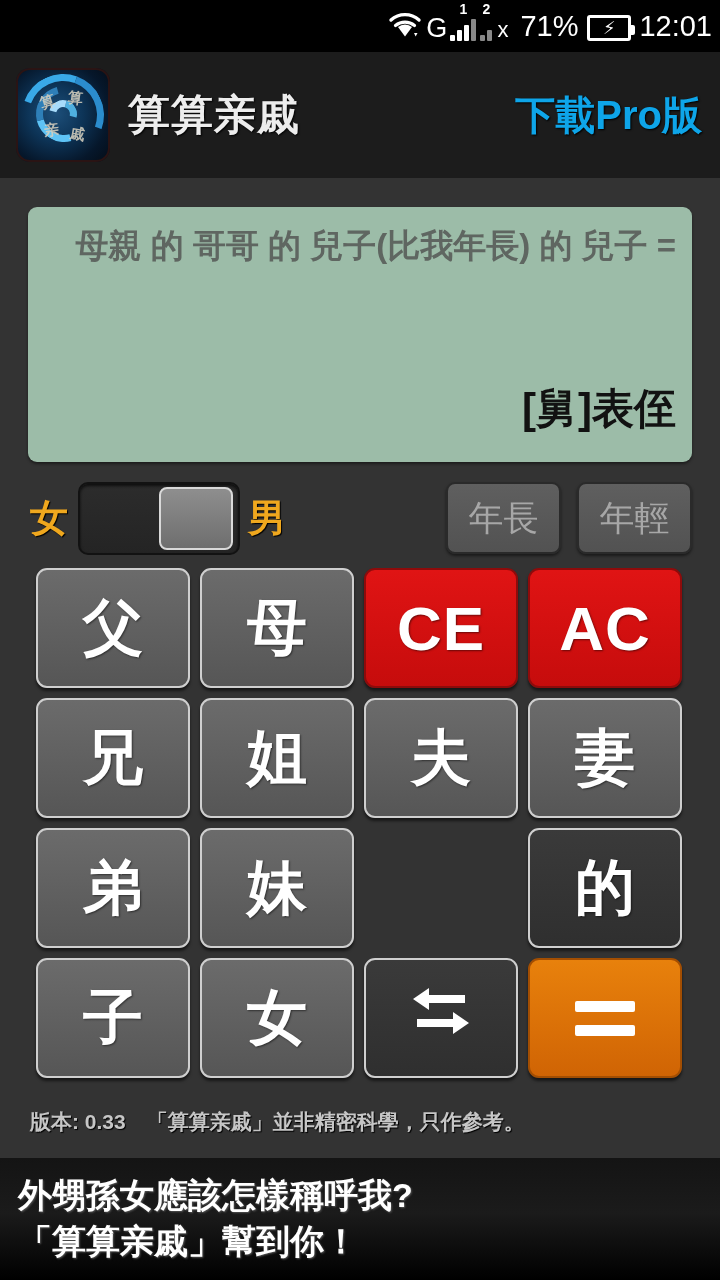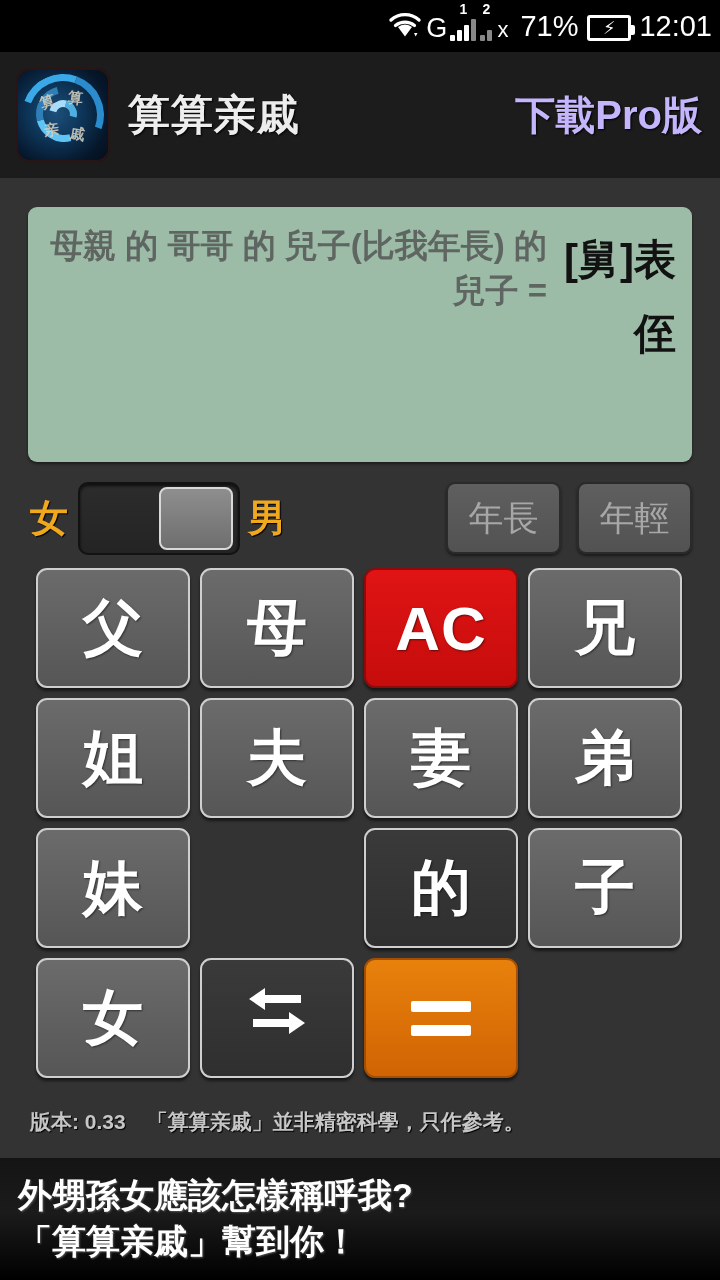--- a/index.html
+++ b/index.html
@@ -96,37 +96,37 @@
   #app-icon .g1 { position: absolute; left: 24px; top: 26px; transform: rotate(-18deg); }
   #app-icon .g2 { position: absolute; left: 52px; top: 22px; transform: rotate(6deg); }
   #app-icon .g3 { position: absolute; left: 28px; top: 54px; transform: rotate(-8deg); }
   #app-icon .g4 { position: absolute; left: 54px; top: 58px; transform: rotate(10deg); }
   #app-title {
     color: #ededed; font-size: 42px; font-weight: bold;
     margin-left: 18px; letter-spacing: 1px;
     text-shadow: 1px 1px 2px #000;
   }
   #pro-link {
-    margin-left: auto; color: #c4b5fd;
+    margin-left: auto; color: #0ea5e9;
     font-size: 40px; font-weight: bold; letter-spacing: 0px;
     text-shadow: 1px 1px 2px #000;
   }
 
   
   #body { position: absolute; top: 178px; left: 0; width: 720px; height: 930px; }
 
   
   #display {
     position: absolute; left: 28px; top: 29px;
     width: 664px; height: 255px;
     background: #9cbca8;
     border-radius: 9px;
     box-shadow: 0 2px 3px rgba(0,0,0,.45);
     padding: 16px 16px 10px 16px;
-    display: flex; flex-direction: row; justify-content: space-between;
+    display: flex; flex-direction: column; justify-content: space-between;
   }
   #expr {
     color: #5f6661; font-size: 33px; font-weight: bold; line-height: 45px;
     text-align: right; word-break: break-all;
   }
   #result {
     color: #121212; font-size: 42px; font-weight: bold; line-height: 74px;
     text-align: right; padding-bottom: 6px;
   }
 
@@ -305,20 +305,21 @@
         <div id="switch-thumb"></div>
       </div>
       <span class="gender-label" id="gender-male">男</span>
       <div class="age-btn" id="age-elder">年長</div>
       <div class="age-btn" id="age-younger">年輕</div>
     </div>
 
     <div id="keypad">
       <div class="key">父</div>
       <div class="key">母</div>
+      <div class="key red">CE</div>
       <div class="key red">AC</div>
 
       <div class="key">兄</div>
       <div class="key">姐</div>
       <div class="key">夫</div>
       <div class="key">妻</div>
 
       <div class="key">弟</div>
       <div class="key">妹</div>
       <div class="key blank"></div>

